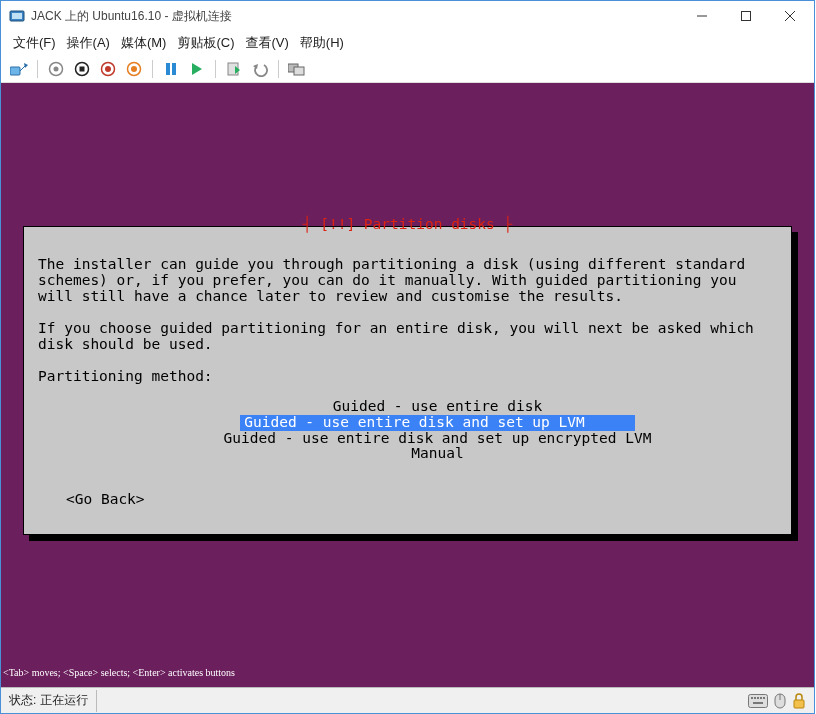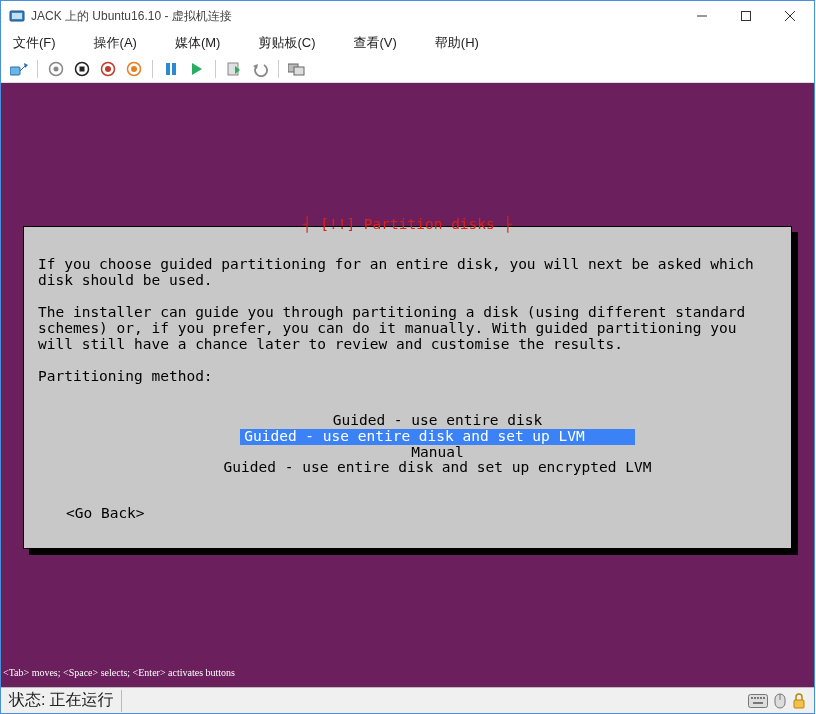--- a/index.html
+++ b/index.html
@@ -6,21 +6,21 @@
   body { font-family: "Segoe UI", Tahoma, sans-serif; font-size: 12px; background: #fff; width: 816px; height: 714px; overflow: hidden; }
   
   .window { width: 815px; height: 714px; border: 1px solid #4a90d9; display: flex; flex-direction: column; }
 
   .titlebar { height: 30px; background: #fff; display: flex; align-items: center; padding: 0 2px 0 8px; }
   .titlebar .icon { width: 16px; height: 16px; margin-right: 6px; }
   .titlebar .title { flex: 1; color: #444; font-size: 12px; }
   .titlebar .winbtn { width: 44px; height: 29px; display: flex; align-items: center; justify-content: center; color: #333; }
   .titlebar .winbtn svg { display:block; }
 
-  .menubar { height: 24px; display: flex; align-items: center; padding: 2px 8px; gap: 30px; color: #222; font-size: 13px; }
+  .menubar { height: 24px; display: flex; align-items: center; padding: 2px 8px; gap: 3px; color: #222; font-size: 13px; }
   .menubar span { padding: 2px 4px; }
 
   .toolbar { height: 28px; display: flex; align-items: center; padding: 2px 8px; gap: 6px; border-bottom: 1px solid #ddd; }
   .toolbar .sep { width: 1px; height: 18px; background: #ccc; margin: 0 2px; }
   .toolbar .tbtn { width: 20px; height: 20px; display:flex; align-items:center; justify-content:center; }
   .toolbar .tbtn svg { display:block; }
 
   .content { flex: 1; background: #6b1f5c; position: relative; display:flex; flex-direction:column;}
   .purple-area { flex:1; position:relative;padding-left:38px; }
 
@@ -41,21 +41,21 @@
 
   .instr { white-space: pre-wrap; margin-bottom: 16px; }
   .options { margin-left: 60px; text-align: center; }
   .opt { white-space: pre; padding: 0 4px; }
   .opt.selected { background: #3b82f6; color: #fff; padding-right: 50px; display:inline-block;}
   .goback { margin-top: 30px; margin-left: 28px; }
 
   .hintbar { height: 20px; color: #fff; font-family: Liberation Serif, serif; font-size: 10px; padding: 0 2px; margin-top: 31px; }
 
   .statusbar { height: 26px; border-top: 1px solid #bbb; display:flex; align-items:center; background:#f0f0f0; }
-  .statusbar .cell { padding: 0 8px; font-size: 16px; color:#222; display:flex; align-items:center; gap:4px; }
+  .statusbar .cell { padding: 0 8px; font-size: 12px; color:#222; display:flex; align-items:center; gap:4px; }
   .statusbar .vline { width:1px; height:22px; background:#bbb; }
   .statusbar .right { margin-left:auto; display:flex; align-items:center; gap:6px; padding-right:8px;}
   .statusbar .right svg { display:block; }
 </style>
 </head>
 <body>
 
 <div class="window">
 
   <div class="titlebar">
@@ -159,28 +159,28 @@
         </svg>
     </div>
   </div>
 
   <div class="content">
     <div class="purple-area">
       <div class="installer-box">
         <div class="box-title-wrap">
           <span class="box-title">┤ <span style="color:#d21">[!!] Partition disks</span> ├</span>
         </div>
+        <div class="instr">The installer can guide you through partitioning a disk (using different standard schemes) or, if you prefer, you can do it manually. With guided partitioning you will still have a chance later to review and customise the results.</div>
         <div class="instr">If you choose guided partitioning for an entire disk, you will next be asked which disk should be used.</div>
-        <div class="instr">The installer can guide you through partitioning a disk (using different standard schemes) or, if you prefer, you can do it manually. With guided partitioning you will still have a chance later to review and customise the results.</div>
-        <div class="instr" style="margin-bottom:28px">Partitioning method:</div>
+        <div class="instr" style="margin-bottom:14px">Partitioning method:</div>
         <div class="options">
           <div class="opt">Guided - use entire disk</div>
           <div><span class="opt selected">Guided - use entire disk and set up LVM</span></div>
+          <div class="opt">Guided - use entire disk and set up encrypted LVM</div>
           <div class="opt">Manual</div>
-          <div class="opt">Guided - use entire disk and set up encrypted LVM</div>
         </div>
         <div class="goback">&lt;Go Back&gt;</div>
       </div>
     </div>
     <div class="hintbar">&lt;Tab&gt; moves; &lt;Space&gt; selects; &lt;Enter&gt; activates buttons</div>
   </div>
 
   <div class="statusbar">
     <div class="cell">
       <span>状态:</span>

